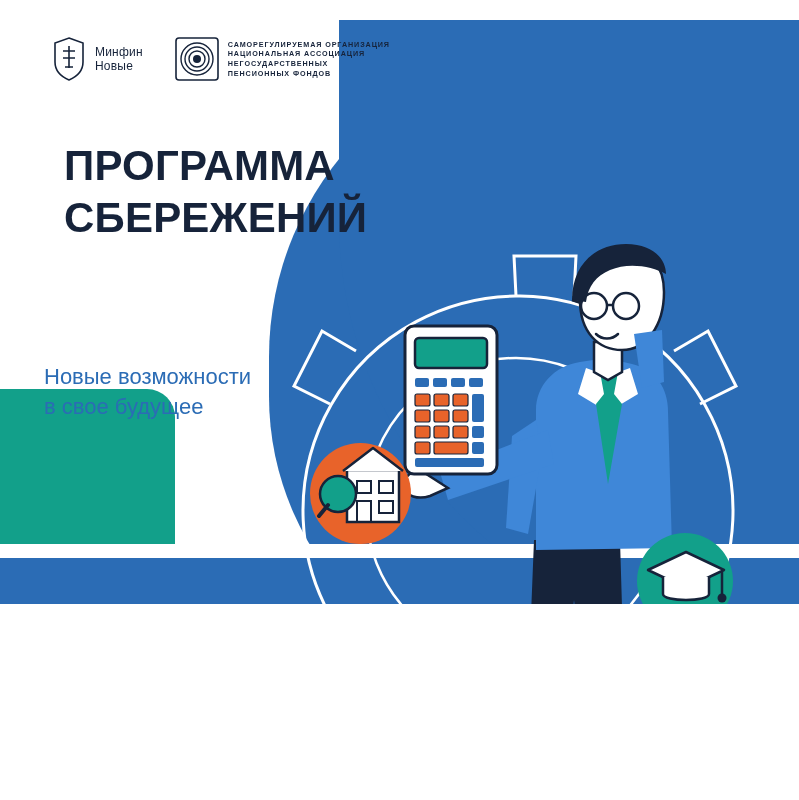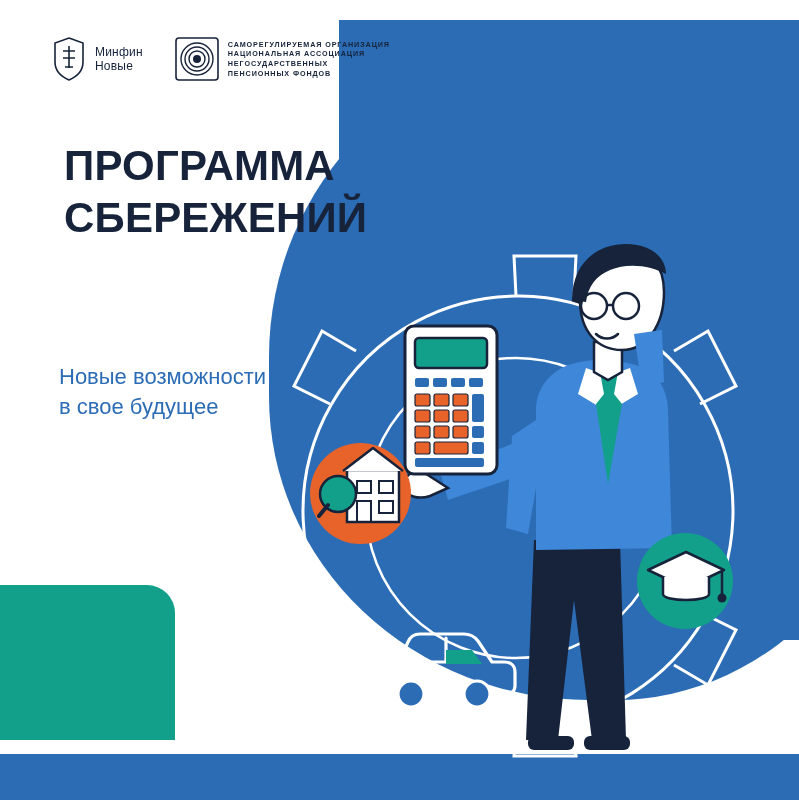--- a/index.html
+++ b/index.html
@@ -6,21 +6,21 @@
     margin: 0;
     padding: 0;
     background: #ffffff;
   }
   body {
     font-family: "Liberation Sans", sans-serif;
   }
   .poster {
     position: relative;
     width: 799px;
-    height: 800px;
+    height: 604px;
     overflow: hidden;
     background: #ffffff;
   }
 
   
   .bg-blue-blob {
     position: absolute;
     right: -110px;
     top: 40px;
     width: 640px;
@@ -110,21 +110,21 @@
   .headline .line {
     font-size: 42px;
     line-height: 52px;
     font-weight: bold;
     color: #16233a;
     letter-spacing: .2px;
     text-transform: uppercase;
   }
   .subhead {
     position: absolute;
-    left: 59px;
+    left: 44px;
     top: 362px;
     z-index: 9;
     width: 300px;
   }
   .subhead .line {
     font-size: 22px;
     line-height: 30px;
     color: #2b6cb5;
   }
 

